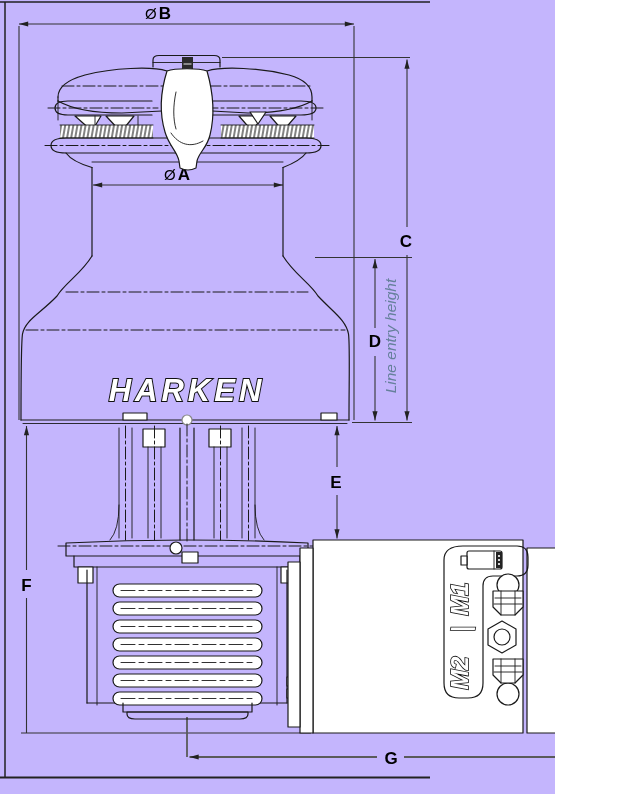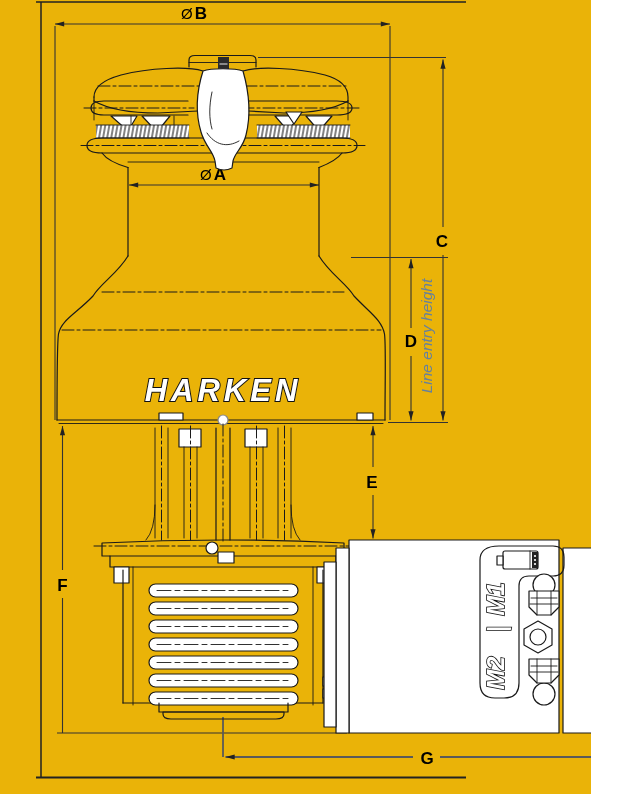--- a/index.html
+++ b/index.html
@@ -1,16 +1,16 @@
 <!DOCTYPE html>
 <html><head>
 <meta charset="utf-8">
 <style>
   html,body { margin:0; padding:0; background:#fff; }
-  #page { position:relative; width:555px; height:794px; background:#eab308; overflow:hidden;padding-left:36px; }
+  #page { position:relative; width:555px; height:794px; background:#c4b5fd; overflow:hidden; }
   svg text { font-family:"Liberation Sans", sans-serif; }
   .dimlabel { font-weight:bold; font-size:17px; fill:#000; }
   .diasym   { font-weight:normal; font-size:15px; }
   .entry    { font-style:italic; font-size:15.5px; font-weight:normal; }
   .brand    { font-weight:bold; font-style:italic; font-size:31px; fill:#fff;
               stroke:#111; stroke-width:2; paint-order:stroke; letter-spacing:4px; }
   .mlabel   { font-weight:bold; font-style:italic; font-size:24px; fill:#fff;
               stroke:#111; stroke-width:1.6; paint-order:stroke; }
   .ln  { fill:none; stroke:#1a1a1a; stroke-width:1.2; stroke-linecap:round; stroke-linejoin:round; }
   .lnf { fill:#fff;  stroke:#1a1a1a; stroke-width:1.2; stroke-linejoin:round; }

